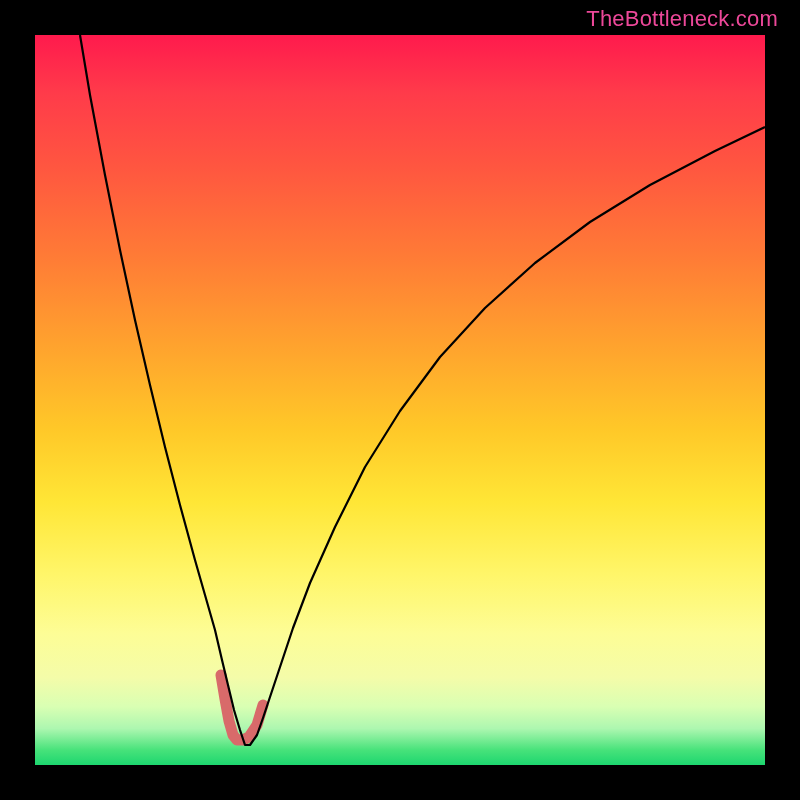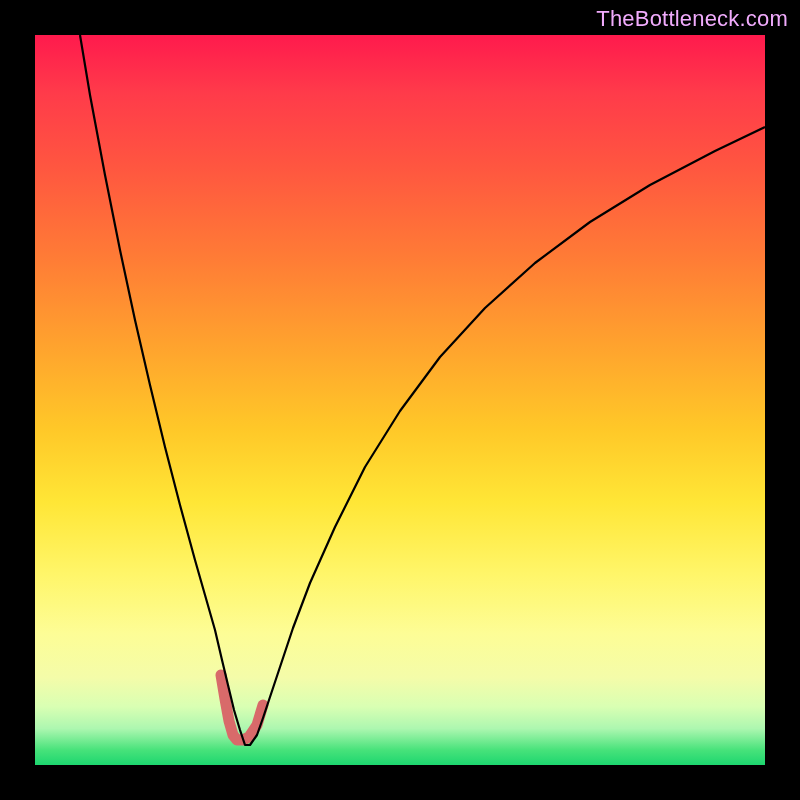--- a/index.html
+++ b/index.html
@@ -46,22 +46,22 @@
   .curve-svg {
     position: absolute;
     top: 0;
     left: 0;
     width: 730px;
     height: 730px;
   }
   .watermark {
     position: absolute;
     top: 6px;
-    right: 12px;
-    color: #f0abfc;
+    right: 22px;
+    color: #ec4899;
     font-size: 22px;
     letter-spacing: 0.2px;
     font-weight: 400;
   }
 </style>
 </head>
 <body>
 
 <div class="frame">
   <div class="plot-area">

